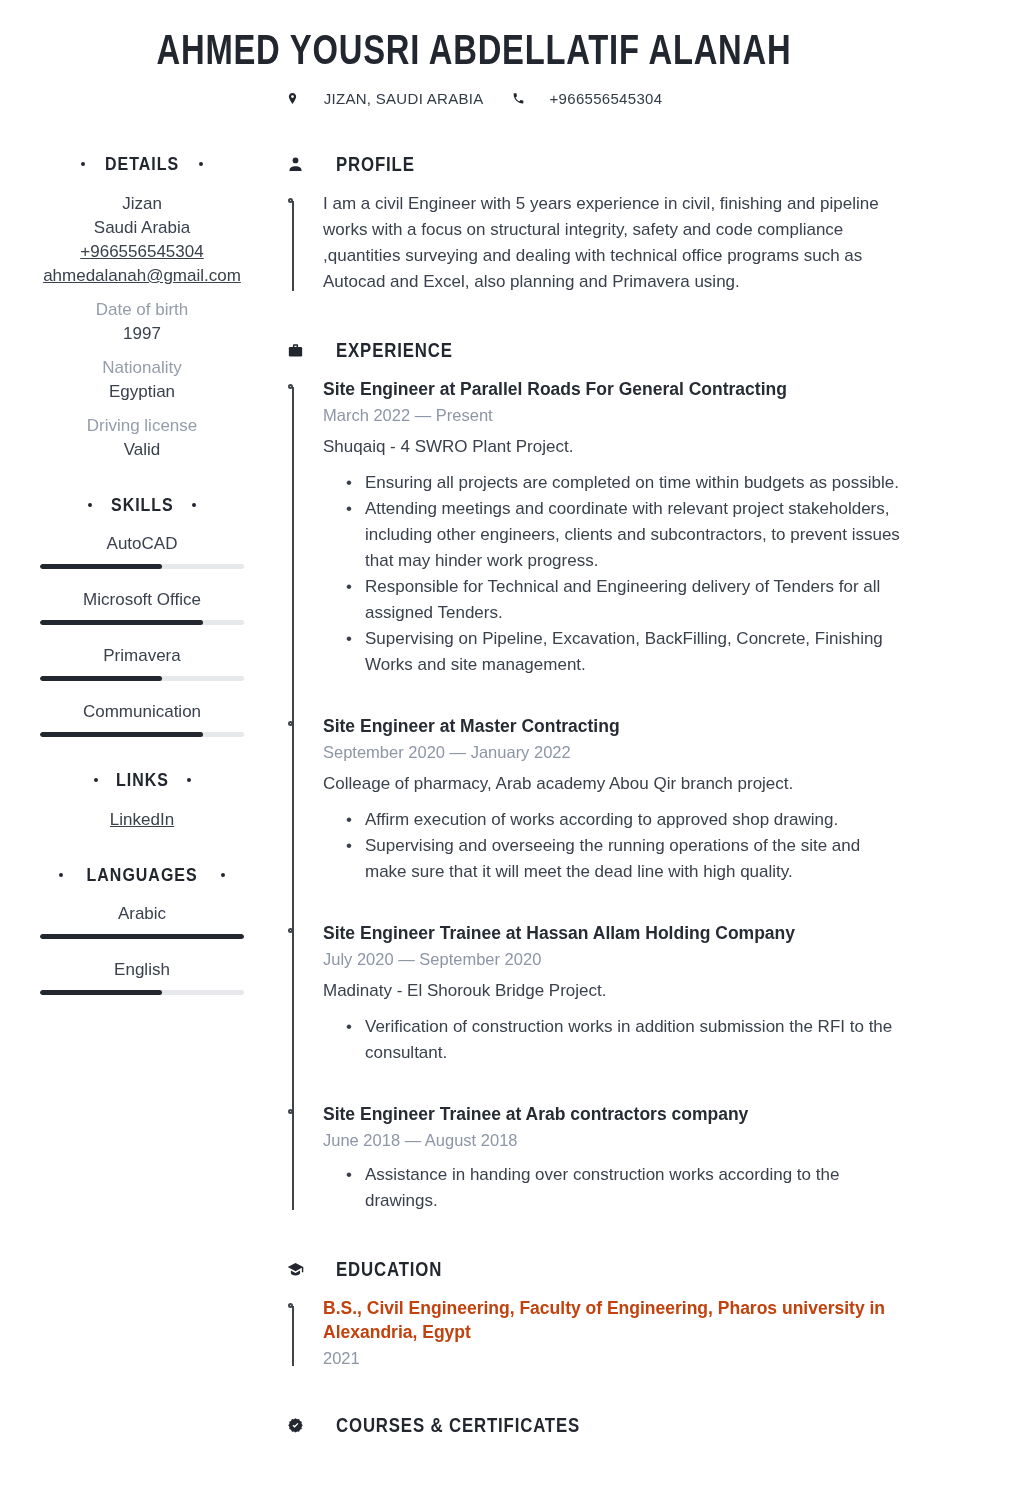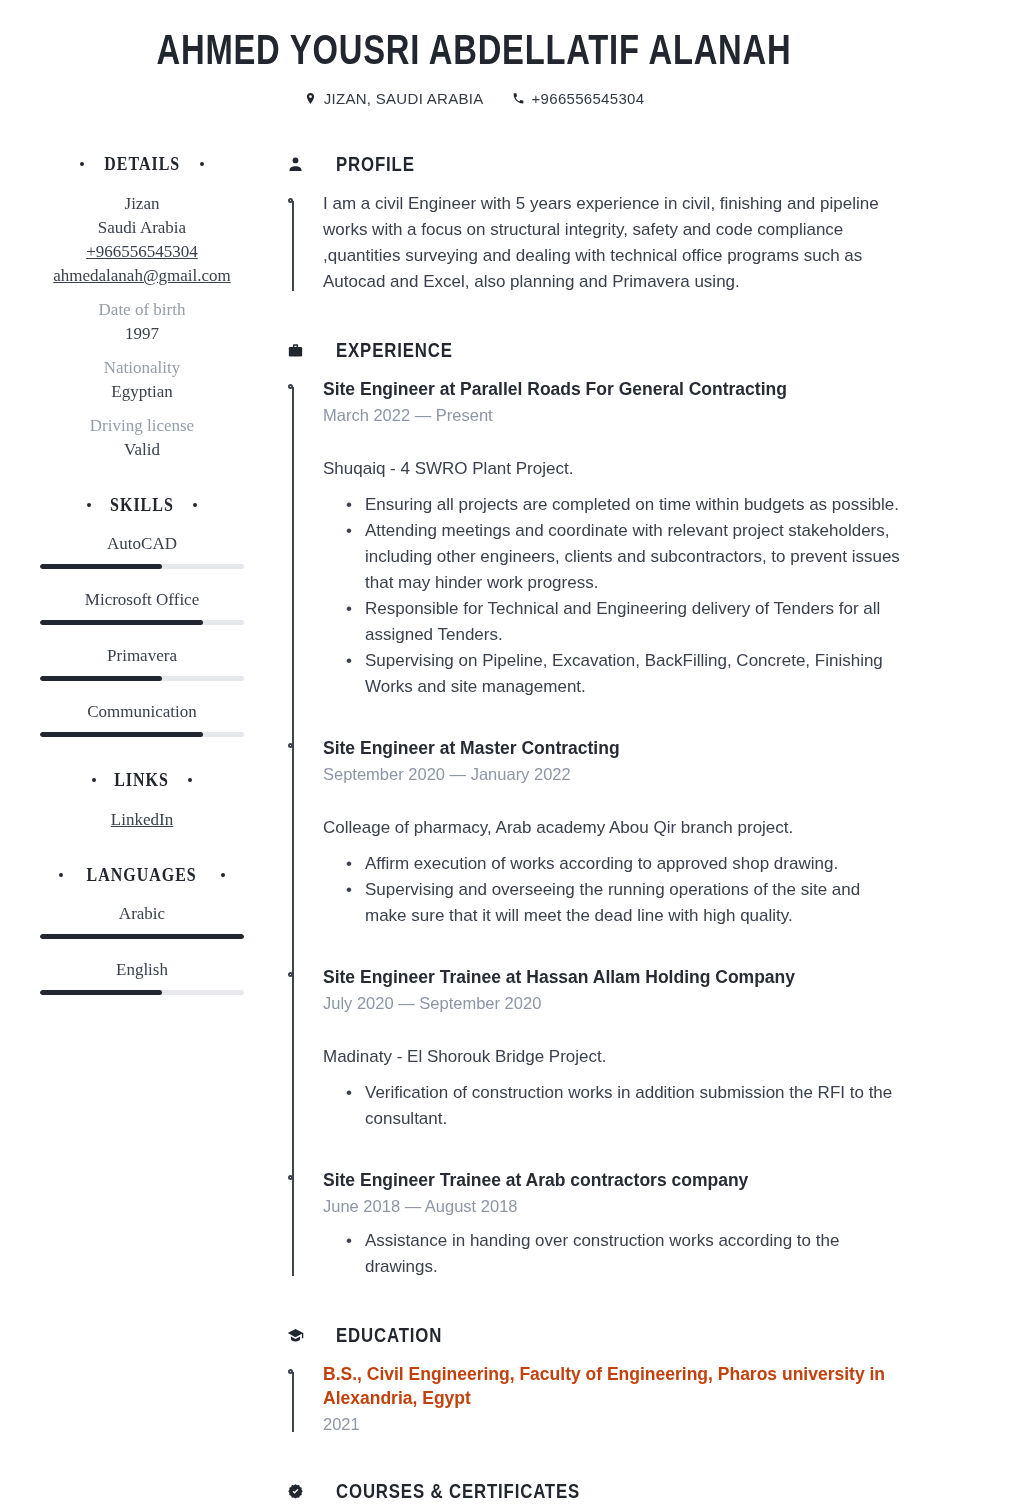--- a/index.html
+++ b/index.html
@@ -5,31 +5,31 @@
   * { margin:0; padding:0; box-sizing:border-box; }
   body { background:#fff; font-family:"Liberation Sans", sans-serif; color:#3a414c; }
   .page { width:948px; height:1511px; background:#ffffff; overflow:hidden; position:relative; }
 
   
   .header { text-align:center; padding-top:26px; }
   .name { display:inline-block; font-size:42px; font-weight:700; color:#22262e;
           letter-spacing:1px; white-space:nowrap; transform:scaleX(0.78); transform-origin:center; }
   .contact-line { margin-top:16px; display:flex; justify-content:center; gap:28px;
                   font-size:15px; color:#333a45; letter-spacing:0.3px; }
-  .contact-item { display:flex; align-items:center; gap:7px; }
+  .contact-item { display:flex; align-items:center; gap:25px; }
   .cicon { width:13px; height:13px; color:#22262e; flex-shrink:0; }
   .cicon svg { display:block; width:100%; height:100%; fill:currentColor; }
 
   
   .columns { display:flex; padding:46px 44px 0 40px; }
   .sidebar { width:204px; flex-shrink:0; text-align:center; font-size:17px; }
   .main { flex:1; margin-left:43px; min-width:0; }
 
   
-  .side-sec { margin-bottom:32px;font-family:Liberation Serif, serif; }
+  .side-sec { margin-bottom:32px; }
   .side-title { display:flex; align-items:center; justify-content:center; gap:13px; margin-bottom:17px; }
   .side-title .t { display:inline-block; font-size:19px; font-weight:700; color:#22262e;
                    letter-spacing:1.2px; transform:scaleX(0.84); white-space:nowrap; }
   .ring { width:4px; height:4px; border:2px solid #22262e; border-radius:50%; display:inline-block; flex-shrink:0; }
   .side-line { line-height:24px; color:#3a414c; }
   .side-link { color:#3a414c; text-decoration:underline; line-height:24px; display:inline-block; cursor:pointer; }
   .side-label { color:#959daa; margin-top:10px; line-height:24px; }
   .side-value { line-height:24px; color:#3a414c; }
 
   .meter { margin-bottom:20px; }
@@ -50,21 +50,21 @@
   .tl-item { position:relative; }
   .tl-dot { position:absolute; left:-35px; top:7px; width:5px; height:5px;
             border:2px solid #3e434c; background:#fff; border-radius:50%; z-index:1; }
 
   .body-text { font-size:17px; line-height:26px; color:#3a414c; max-width:655px; }
 
   .job { margin-bottom:36px; }
   .job:last-child { margin-bottom:0; }
   .job-title { font-size:17.5px; font-weight:700; color:#272c34; line-height:24px; }
   .job-dates { font-size:16.5px; color:#8d96a5; margin-top:2px; line-height:24px; }
-  .job-project { margin-top:29px; font-size:17px; line-height:26px; }
+  .job-project { margin-top:7px; font-size:17px; line-height:26px; }
   .bullets { margin-top:10px; }
   .bullet { display:flex; font-size:17px; line-height:26px; }
   .bullet .bdot { flex-shrink:0; width:42px; padding-left:23px; color:#3a414c; }
   .bullet .btext { flex:1; max-width:613px; }
 
   .edu-title { font-size:17.5px; font-weight:700; color:#c2410c; line-height:24px; }
   .edu-year { font-size:16.5px; color:#8d96a5; margin-top:2px; line-height:24px; }
   .edu-desc { margin-top:11px; font-size:17px; line-height:26px; max-width:655px; }
 </style>
 </head>

